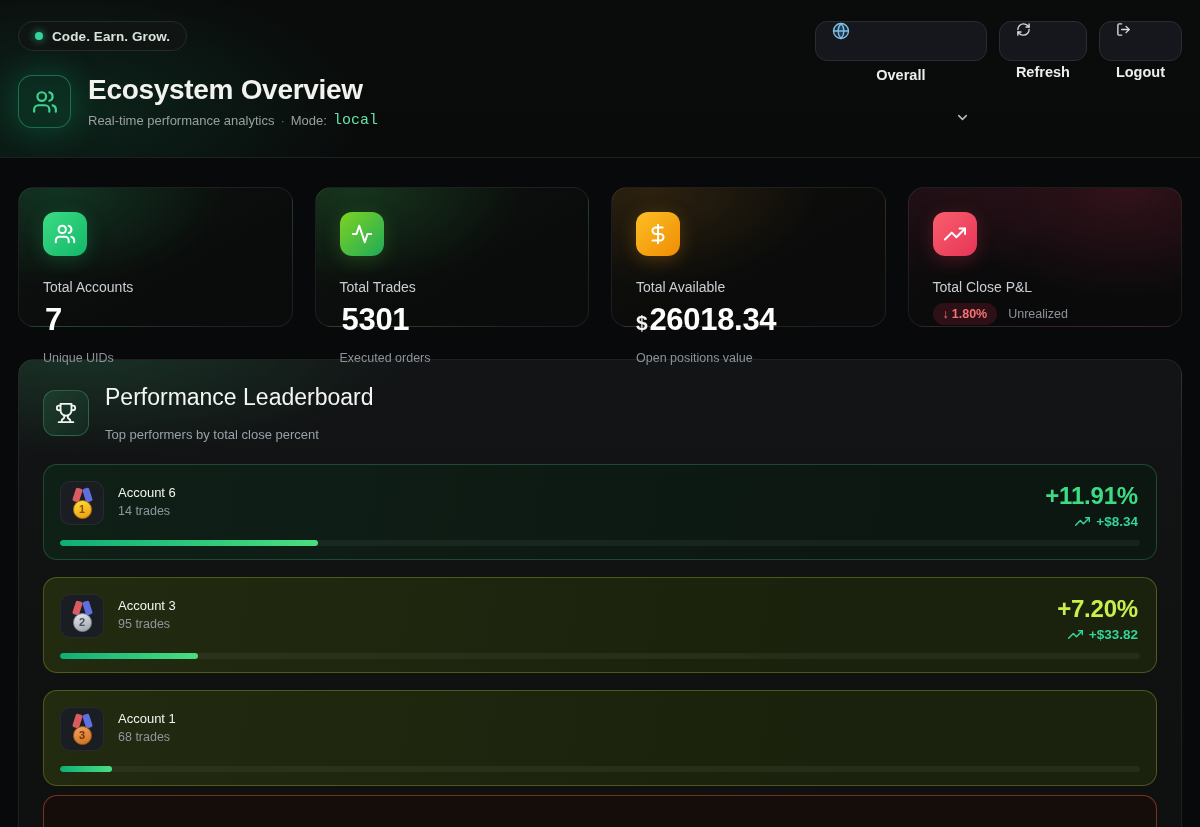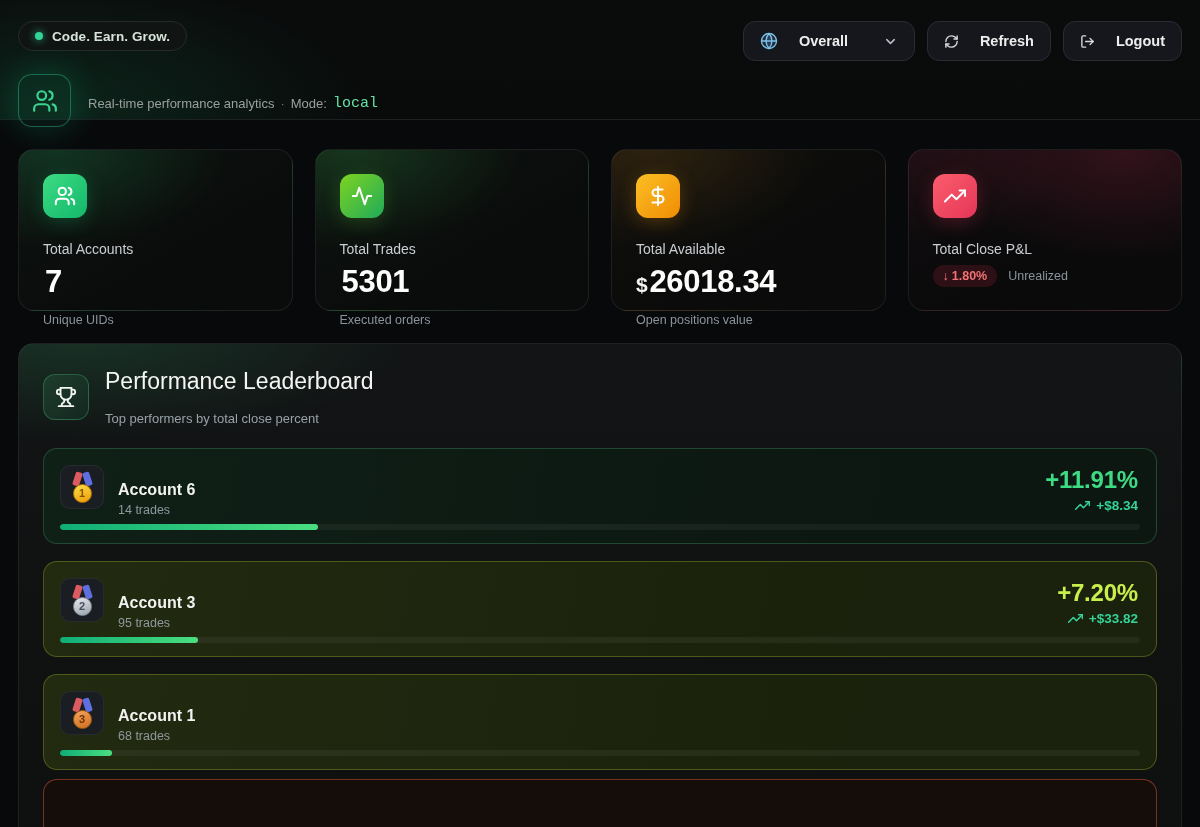--- a/index.html
+++ b/index.html
@@ -14,39 +14,40 @@
   *{box-sizing:border-box;margin:0;padding:0}
   html,body{width:1200px;height:827px;overflow:hidden}
   body{
     background:#08090b;
     font-family:"Liberation Sans","DejaVu Sans",sans-serif;
     color:#e8eaec;
     -webkit-font-smoothing:antialiased;
   }
   
   .hero{
-    position:relative;height:120px;padding:21px 18px 0 18px;
+    position:relative;height:158px;padding:21px 18px 0 18px;
     background:
       radial-gradient(430px 190px at 60px 110px, rgba(27,168,107,0.16), transparent 70%),
       linear-gradient(180deg,#0a0c0c,#090b0b);
     border-bottom:1px solid #1d2124;
   }
   .topbar{display:flex;align-items:flex-start;justify-content:space-between}
   .brand-pill{
     display:inline-flex;align-items:center;gap:9px;height:30px;padding:0 16px;
     background:#101413;border:1px solid #252b2b;border-radius:999px;
     font-size:13.5px;font-weight:600;color:#d6e4da;letter-spacing:.1px;
   }
   .brand-pill .dot{width:8px;height:8px;border-radius:50%;background:var(--c-accent);box-shadow:0 0 8px rgba(52,211,153,.8)}
   .topbar-actions{display:flex;gap:12px}
   .btn{
-    display:inline-flex;align-items:center;gap:21px;height:40px;padding:0 16px;
+    display:inline-flex;gap:27px;height:40px;padding:0 16px;
     background:#15171c;border:1px solid #282c33;border-radius:12px;
     color:#eceded;font-size:14.5px;font-weight:600;cursor:pointer;
     font-family:inherit;
+    flex-direction:column;
   }
   .btn svg{flex:none}
   .select{width:172px}
   .select .chev{margin-left:auto;display:flex;color:#b9bec4}
   .globe{display:flex;color:#7fc2e8}
   .header-main{display:flex;align-items:center;gap:17px;margin-top:13px}
   .header-icon{
     width:53px;height:53px;border-radius:14px;flex:none;
     background:rgba(16,185,129,0.08);
     border:1px solid rgba(52,211,153,0.4);
@@ -54,21 +55,21 @@
     color:#3bd390;box-shadow:0 0 34px rgba(16,185,129,0.28);
   }
   .page-title{font-size:28px;line-height:32px;font-weight:700;color:#f2f3ee;letter-spacing:-.3px}
   .subtitle{margin-top:6px;font-size:13px;color:#98a09f;display:flex;align-items:center;gap:6px}
   .subtitle .sep{color:#6b7271}
   .mode-code{font-family:Liberation Mono, monospace;font-size:15px;color:var(--c-mode_text)}
   
   main{padding:0 18px}
   .stats{display:grid;grid-template-columns:repeat(4,1fr);gap:22px;margin-top:29px}
   .stat-card{
-    height:162px;border-radius:16px;padding:24px;position:relative;
+    height:140px;border-radius:16px;padding:24px;position:relative;
     border:1px solid rgba(255,255,255,0.08);
     background:linear-gradient(150deg,#11100f 0%,#0b0c0b 60%);
   }
   .stat-card--accounts{background:radial-gradient(260px 150px at 14% 0%,rgba(23,92,57,0.45),transparent 65%),linear-gradient(150deg,#0e1410 0%,#0a0c0b 60%)}
   .stat-card--trades{background:radial-gradient(260px 150px at 14% 0%,rgba(34,100,48,0.42),transparent 65%),linear-gradient(150deg,#0e1410 0%,#0a0c0b 60%)}
   .stat-card--available{background:radial-gradient(260px 150px at 14% 0%,rgba(120,80,20,0.28),transparent 65%),linear-gradient(150deg,#11100d 0%,#0a0b0a 60%)}
   .stat-card--pnl{background:radial-gradient(280px 170px at 80% 0%,rgba(190,45,80,0.22),transparent 65%),radial-gradient(220px 150px at 10% 0%,rgba(120,35,55,0.18),transparent 60%),linear-gradient(150deg,#100c0e 0%,#0a0a0b 60%)}
   .stat-icon{
     width:44px;height:44px;border-radius:12px;display:flex;align-items:center;justify-content:center;color:#fff;
   }
@@ -118,21 +119,21 @@
   .medal .rib-l{left:2px;transform:rotate(18deg);background:#da5b60}
   .medal .rib-r{right:2px;transform:rotate(-18deg);background:#5f6fe0}
   .medal .disc{
     position:absolute;bottom:0;left:1px;width:19px;height:19px;border-radius:50%;
     display:flex;align-items:center;justify-content:center;
     font-size:11px;font-weight:700;font-style:normal;
   }
   .medal--gold .disc{background:linear-gradient(160deg,#fde047,#ec9b0b);color:#8a5200;border:1px solid #b97a08}
   .medal--silver .disc{background:linear-gradient(160deg,#e8eaee,#9aa2ad);color:#474f58;border:1px solid #848c96}
   .medal--bronze .disc{background:linear-gradient(160deg,#f3a361,#cf6f1f);color:#6e3404;border:1px solid #a65d12}
-  .lb-name{font-size:16px;font-weight:700;color:#f2f3f0;margin-top:16px}
+  .lb-name{font-size:13px;font-weight:400;color:#f2f3f0;margin-top:4px}
   .lb-trades{margin-top:4px;font-size:12.5px;color:#8f979e}
   .lb-right{text-align:right;padding-top:1px}
   .lb-pct{font-size:24px;line-height:27px;font-weight:700;letter-spacing:-.2px}
   .lb-row--green .lb-pct{color:var(--c-positive_strong)}
   .lb-row--lime .lb-pct{color:var(--c-positive_lime)}
   .lb-pnl{margin-top:5px;display:flex;align-items:center;justify-content:flex-end;gap:6px;font-size:13.5px;font-weight:600;color:var(--c-accent)}
   .lb-track{
     position:absolute;left:16px;right:16px;bottom:13px;height:6.5px;border-radius:4px;
     background:rgba(255,255,255,0.05);overflow:hidden;
   }
@@ -192,20 +193,21 @@
     <div class="header-main">
       <div class="header-icon">
         <svg width="26" height="26" viewBox="0 0 24 24" fill="none" stroke="currentColor" stroke-width="2" stroke-linecap="round" stroke-linejoin="round">
             <path d="M16 21v-2a4 4 0 0 0-4-4H6a4 4 0 0 0-4 4v2"></path>
             <circle cx="9" cy="7" r="4"></circle>
             <path d="M22 21v-2a4 4 0 0 0-3-3.87"></path>
             <path d="M16 3.13a4 4 0 0 1 0 7.75"></path>
           </svg>
       </div>
       <div>
+        <h1 class="page-title">Ecosystem Overview</h1>
         <p class="subtitle">
           <span>Real-time performance analytics</span>
           <span class="sep">·</span>
           <span>Mode:</span>
           <code class="mode-code">local</code>
         </p>
       </div>
     </div>
   </header>
 

